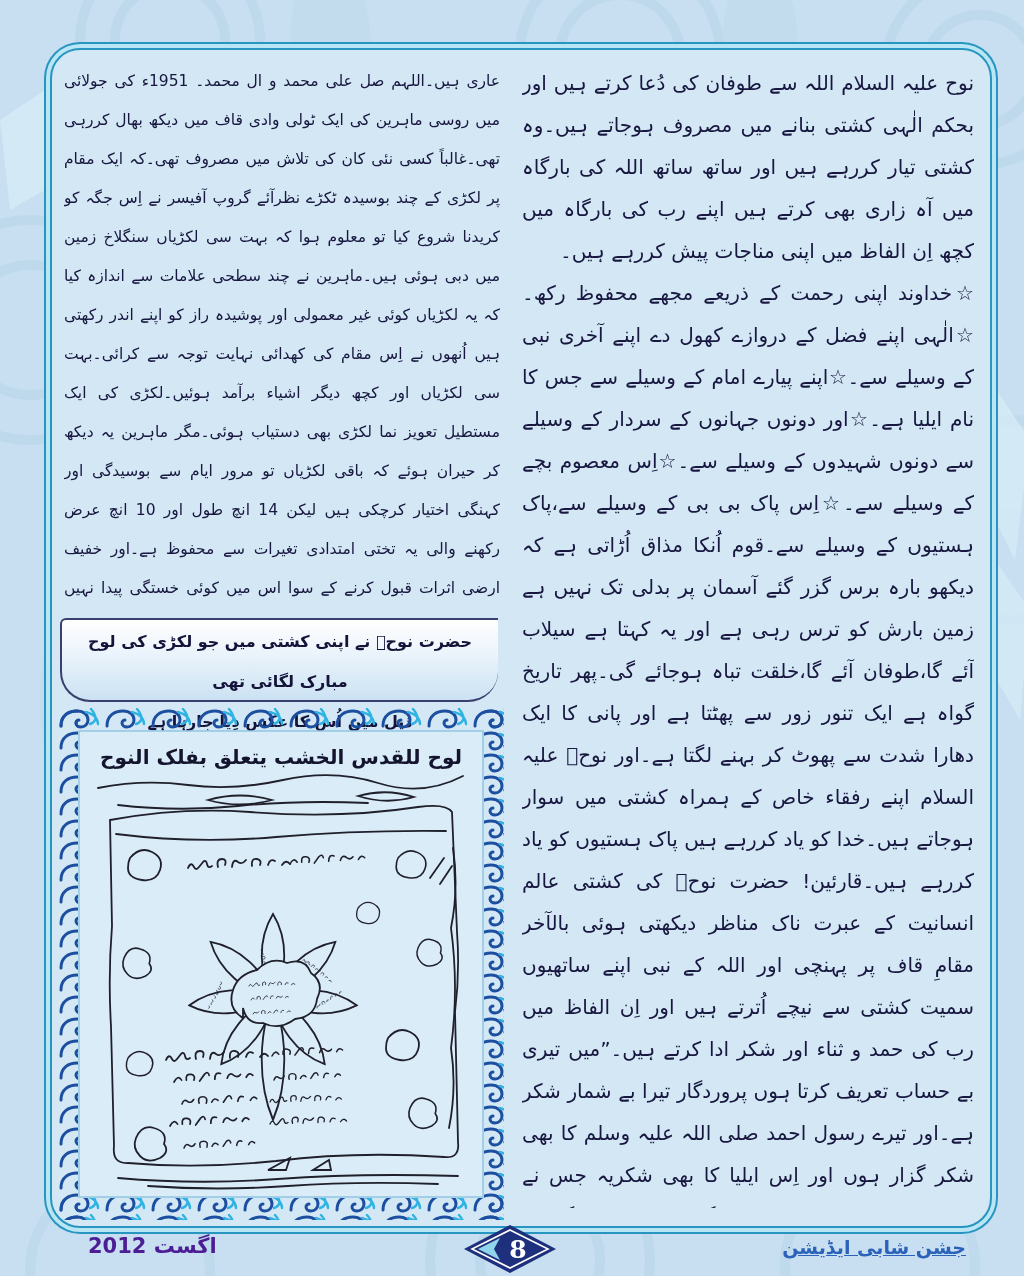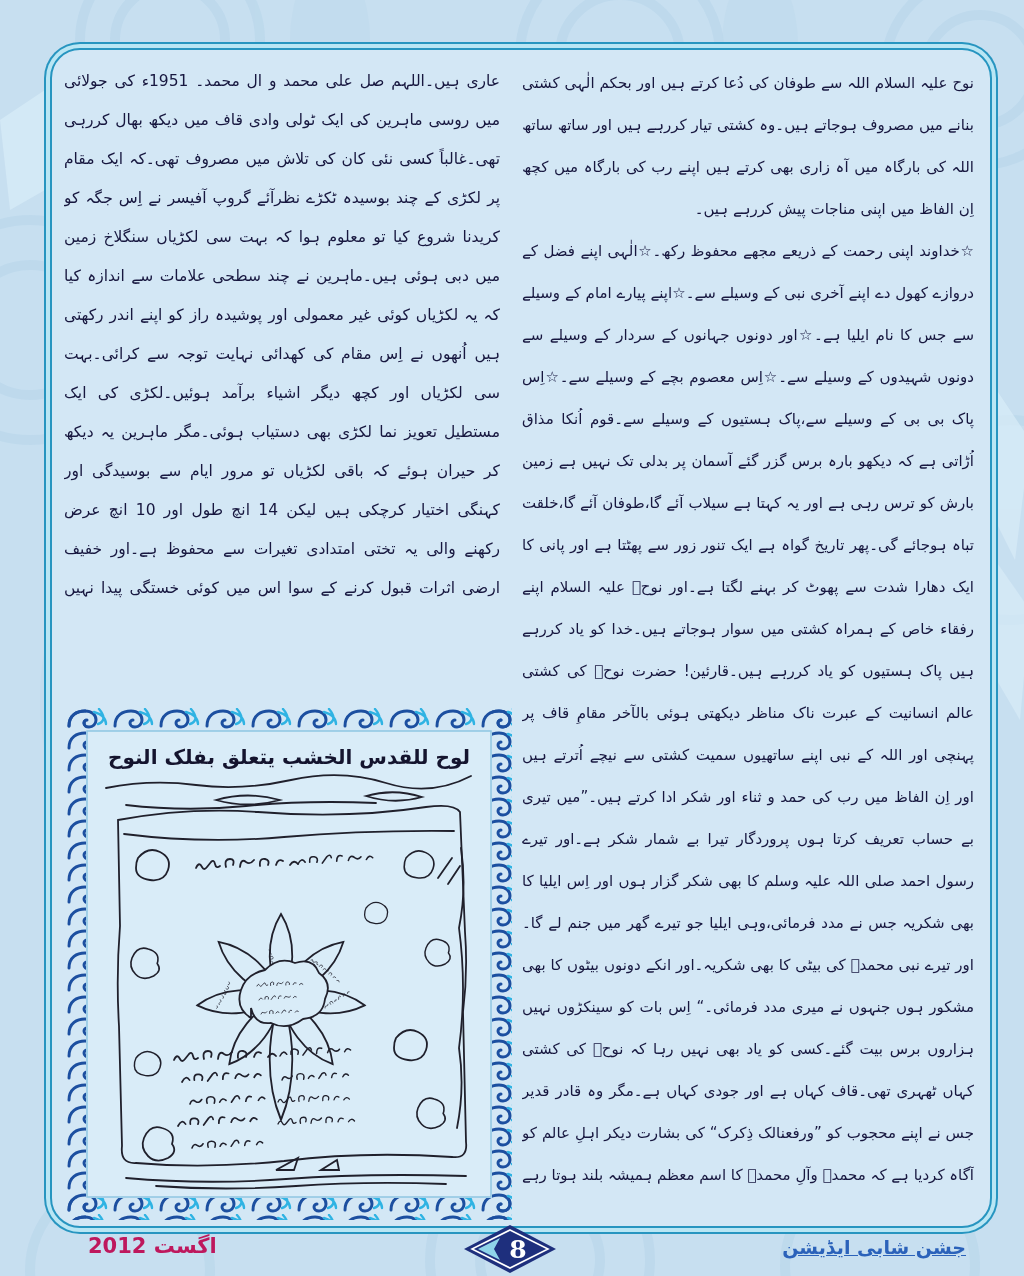--- a/index.html
+++ b/index.html
@@ -13,39 +13,39 @@
   
   .frame{
     position:absolute;left:50px;top:48px;width:938px;height:1176px;
     border:2px solid #2795c0;border-radius:30px;
     box-shadow:0 0 0 4px #b9e6f4, 0 0 0 6px #2795c0;
     background:#d3e7f5;
   }
   .col{position:absolute;overflow:hidden;color:#17173f;text-align:justify;}
   .col p{margin:0;}
   .right-col{right:16px;top:12px;width:452px;height:1146px;
-    font-size:15px;line-height:42px;}
+    font-size:20px;line-height:42px;}
   .left-col-text{left:12px;top:12px;width:436px;height:552px;
     font-size:15.5px;line-height:39px;}
   
   .caption-box{
     position:absolute;left:8px;top:568px;width:438px;height:84px;
     background:linear-gradient(180deg,#ffffff 0%,#e9f3fb 45%,#cbe2f3 100%);
     border:2px solid #3a406e;border-right:none;
     border-radius:6px 0 30px 30px;
     color:#14143a;text-align:center;
     font-size:16px;line-height:40px;font-weight:bold;
     padding-top:2px;box-sizing:border-box;
   }
   
-  .sketch-wrap{position:absolute;left:14px;top:658px;width:446px;height:512px;}
+  .sketch-wrap{position:absolute;left:6px;top:658px;width:446px;height:512px;}
   .sketch-wrap svg{display:block;width:100%;height:100%;}
   
   .footer-date{
-    position:absolute;left:88px;top:1234px;color:#be185d;font-weight:bold;
+    position:absolute;left:88px;top:1234px;color:#4c1d95;font-weight:bold;
     font-size:21px;font-family:"DejaVu Sans",sans-serif;
   }
   .footer-edition{
     position:absolute;right:58px;top:1236px;color:#2b62ba;font-weight:bold;
     font-size:19px;
     text-decoration:underline;
   }
   .page-diamond{position:absolute;left:462px;top:1224px;width:96px;height:50px;}
   .star{letter-spacing:1px;}
 </style>
@@ -86,20 +86,24 @@
 
   <div class="col right-col">
     <p>نوح علیہ السلام اللہ سے طوفان کی دُعا کرتے ہیں اور بحکم الٰہی کشتی بنانے میں مصروف ہوجاتے ہیں۔وہ کشتی تیار کررہے ہیں اور ساتھ ساتھ اللہ کی بارگاہ میں آہ زاری بھی کرتے ہیں اپنے رب کی بارگاہ میں کچھ اِن الفاظ میں اپنی مناجات پیش کررہے ہیں۔</p>
     <p class="star">☆خداوند اپنی رحمت کے ذریعے مجھے محفوظ رکھ۔☆الٰہی اپنے فضل کے دروازے کھول دے اپنے آخری نبی کے وسیلے سے۔☆اپنے پیارے امام کے وسیلے سے جس کا نام ایلیا ہے۔☆اور دونوں جہانوں کے سردار کے وسیلے سے دونوں شہیدوں کے وسیلے سے۔☆اِس معصوم بچے کے وسیلے سے۔☆اِس پاک بی بی کے وسیلے سے،پاک ہستیوں کے وسیلے سے۔قوم اُنکا مذاق اُڑاتی ہے کہ دیکھو بارہ برس گزر گئے آسمان پر بدلی تک نہیں ہے زمین بارش کو ترس رہی ہے اور یہ کہتا ہے سیلاب آئے گا،طوفان آئے گا،خلقت تباہ ہوجائے گی۔پھر تاریخ گواہ ہے ایک تنور زور سے پھٹتا ہے اور پانی کا ایک دھارا شدت سے پھوٹ کر بہنے لگتا ہے۔اور نوحؑ علیہ السلام اپنے رفقاء خاص کے ہمراہ کشتی میں سوار ہوجاتے ہیں۔خدا کو یاد کررہے ہیں پاک ہستیوں کو یاد کررہے ہیں۔قارئین! حضرت نوحؑ کی کشتی عالم انسانیت کے عبرت ناک مناظر دیکھتی ہوئی بالآخر مقامِ قاف پر پہنچی اور اللہ کے نبی اپنے ساتھیوں سمیت کشتی سے نیچے اُترتے ہیں اور اِن الفاظ میں رب کی حمد و ثناء اور شکر ادا کرتے ہیں۔”میں تیری بے حساب تعریف کرتا ہوں پروردگار تیرا بے شمار شکر ہے۔اور تیرے رسول احمد صلی اللہ علیہ وسلم کا بھی شکر گزار ہوں اور اِس ایلیا کا بھی شکریہ جس نے مدد فرمائی،وہی ایلیا جو تیرے گھر میں جنم لے گا۔اور تیرے نبی محمدؐ کی بیٹی کا بھی شکریہ۔اور انکے دونوں بیٹوں کا بھی مشکور ہوں جنہوں نے میری مدد فرمائی۔“ اِس بات کو سینکڑوں نہیں ہزاروں برس بیت گئے۔کسی کو یاد بھی نہیں رہا کہ نوحؑ کی کشتی کہاں ٹھہری تھی۔قاف کہاں ہے اور جودی کہاں ہے۔مگر وہ قادر قدیر جس نے اپنے محجوب کو ”ورفعنالک ذِکرک“ کی بشارت دیکر اہلِ عالم کو آگاہ کردیا ہے کہ محمدؐ وآلِ محمدؐ کا اسم معظم ہمیشہ بلند ہوتا رہے گا۔اِسی مسبب الاسباب نے ایسے سامان پیدا کردیئے کہ نفوس قدسیہ کے اسمائے گرامی ایک دفعہ پھر اپنے اعجاز و کرامات اور اپنی رفعت وعلویت کے ساتھ اُبھریں اور اِسی ملک میں اُبھریں جو ہستی باری تعالی کا منکر ہے۔اِن زبانوں پر اِن کا ذکر پاک آئے جو اپنے خالق کا نام لینے سے بھی</p>
   </div>
 
   <div class="col left-col-text">
     <p>عاری ہیں۔اللہم صل علی محمد و ال محمد۔ 1951ء کی جولائی میں روسی ماہرین کی ایک ٹولی وادی قاف میں دیکھ بھال کررہی تھی۔غالباً کسی نئی کان کی تلاش میں مصروف تھی۔کہ ایک مقام پر لکڑی کے چند بوسیدہ ٹکڑے نظرآئے گروپ آفیسر نے اِس جگہ کو کریدنا شروع کیا تو معلوم ہوا کہ بہت سی لکڑیاں سنگلاخ زمین میں دبی ہوئی ہیں۔ماہرین نے چند سطحی علامات سے اندازہ کیا کہ یہ لکڑیاں کوئی غیر معمولی اور پوشیدہ راز کو اپنے اندر رکھتی ہیں اُنھوں نے اِس مقام کی کھدائی نہایت توجہ سے کرائی۔بہت سی لکڑیاں اور کچھ دیگر اشیاء برآمد ہوئیں۔لکڑی کی ایک مستطیل تعویز نما لکڑی بھی دستیاب ہوئی۔مگر ماہرین یہ دیکھ کر حیران ہوئے کہ باقی لکڑیاں تو مرور ایام سے بوسیدگی اور کہنگی اختیار کرچکی ہیں لیکن 14 انچ طول اور 10 انچ عرض رکھنے والی یہ تختی امتدادی تغیرات سے محفوظ ہے۔اور خفیف ارضی اثرات قبول کرنے کے سوا اس میں کوئی خستگی پیدا نہیں ہوئی۔1952ء کے آخر میں ماہرین نے اپنی تحقیقات کو لباسِ تکمیل پہنا کر یہ انکشاف کیا مذکورہ لکڑی حضرت نوحؑ کی اِس معروف کشتی سے تعلق رکھتی ہے جو کوہ قاف کی ایک چوٹی جودی پر آکر ٹھہری</p>
   </div>
 
+  <div class="caption-box">
+    <div>حضرت نوحؑ نے اپنی کشتی میں جو لکڑی کی لوح مبارک لگائی تھی</div>
+    <div>ذیل میں اُس کا عکس دِیا جارہا ہے</div>
+  </div>
 
   <div class="sketch-wrap">
     <svg viewBox="0 0 446 512">
       <defs>
         <pattern id="curl" width="46" height="22" patternUnits="userSpaceOnUse">
           <path d="M3,18 C3,7 11,3 19,3 c7,0 11,4 11,9 c0,4 -3,7 -7,7 c-3,0 -5,-2 -5,-4 c0,-2 2,-3 3,-3" fill="none" stroke="#1c4fa0" stroke-width="3" stroke-linecap="round"></path>
           <path d="M28,4 c8,2 12,7 12,12 m-7,-15 c7,8 5,13 -1,15" fill="none" stroke="#2fb3e3" stroke-width="2.4" stroke-linecap="round"></path>
         </pattern>
         <path id="petal" d="M0,0 C-14,-24 -16,-58 0,-84 C16,-58 14,-24 0,0 Z"></path>
         <path id="sq1" d="m0,0 q3,-7 6,-1 q2,4 5,0 l4,-5 q3,-3 4,2 q1,5 5,2 m6,1 q-2,-8 4,-8 q5,0 3,6 m7,2 q1,-9 6,-5 q4,3 8,-2 m6,6 q-1,-8 5,-7 q5,1 3,6 m8,0 q2,-7 7,-4 m7,4 q4,-6 8,-1"></path>

